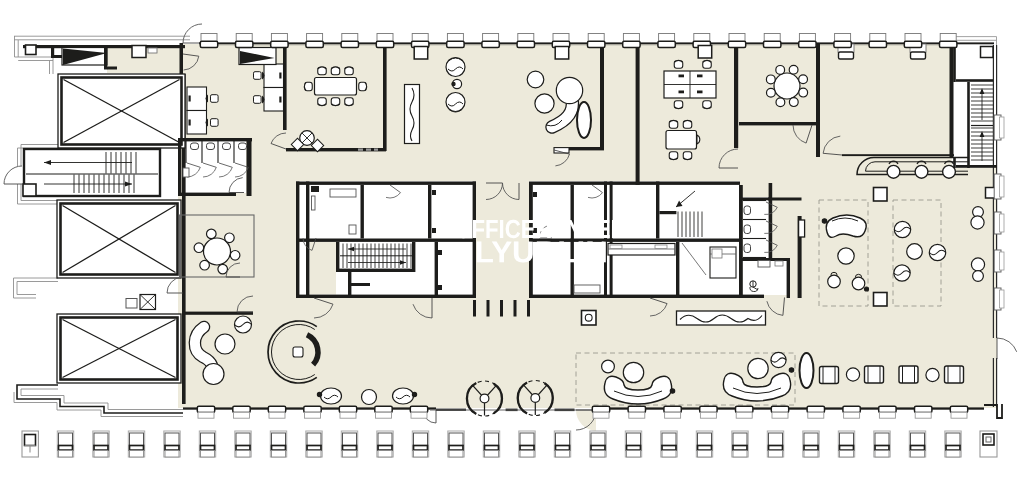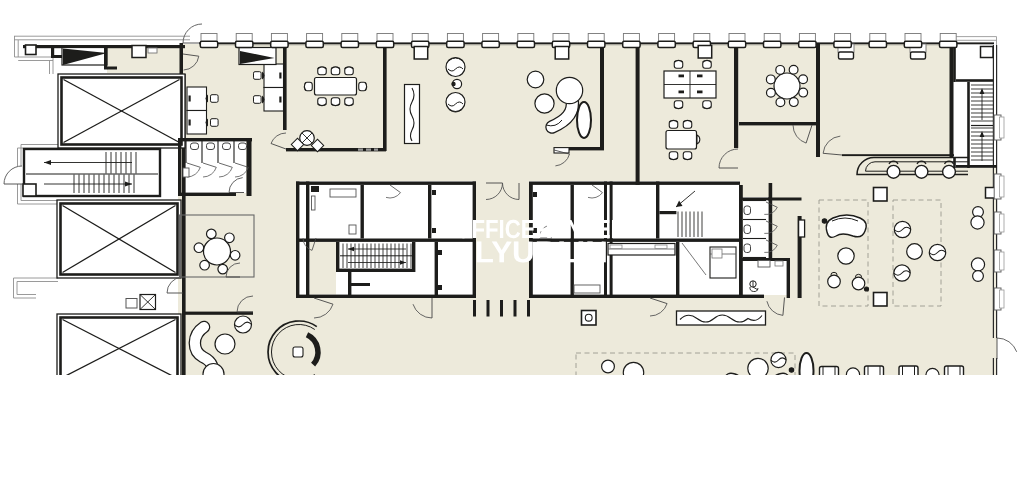--- a/index.html
+++ b/index.html
@@ -1,15 +1,15 @@
 <!DOCTYPE html>
 <html><head><meta charset="utf-8"><title>floorplan</title>
 <style>
 html,body{margin:0;padding:0;background:#fff;font-family:"Liberation Sans",sans-serif;}
-#plan{width:1024px;height:375px;position:relative;overflow:hidden;}
+#plan{width:1024px;height:483px;position:relative;overflow:hidden;}
 </style></head><body>
 <div id="plan">
 <svg width="1024" height="483" viewBox="0 0 1024 483" xmlns="http://www.w3.org/2000/svg">
 
 <rect x="183" y="44" width="772" height="364" fill="#edeadb"></rect>
 
 <rect x="107" y="46" width="78" height="27" fill="#edeadb"></rect>
 
 <rect x="178" y="138" width="10" height="270" fill="#edeadb"></rect>
 

